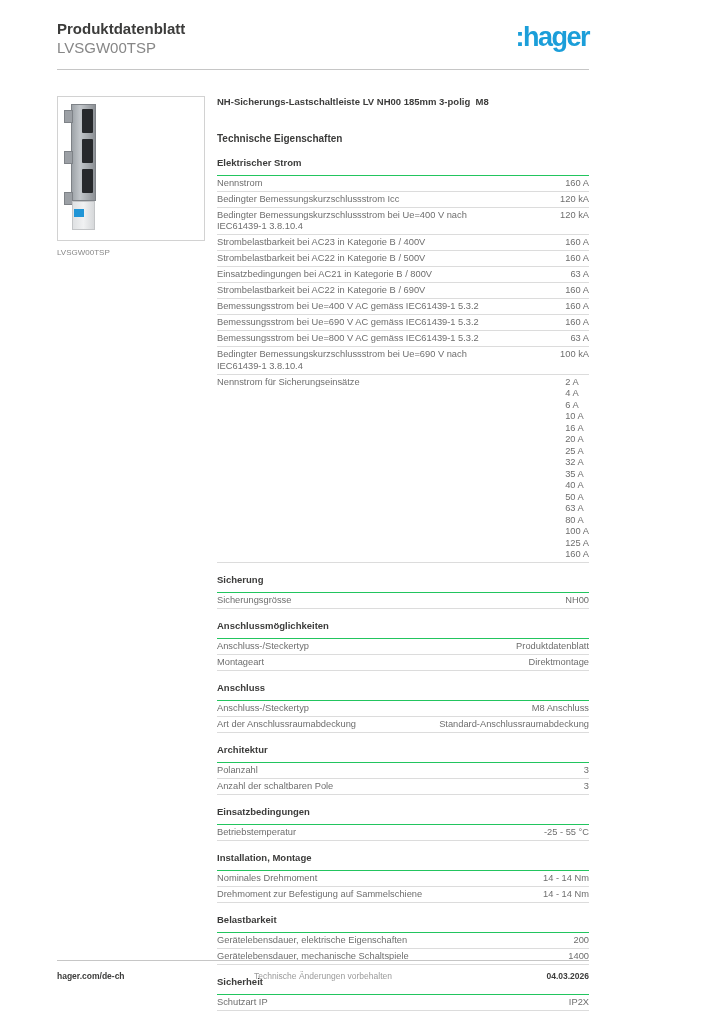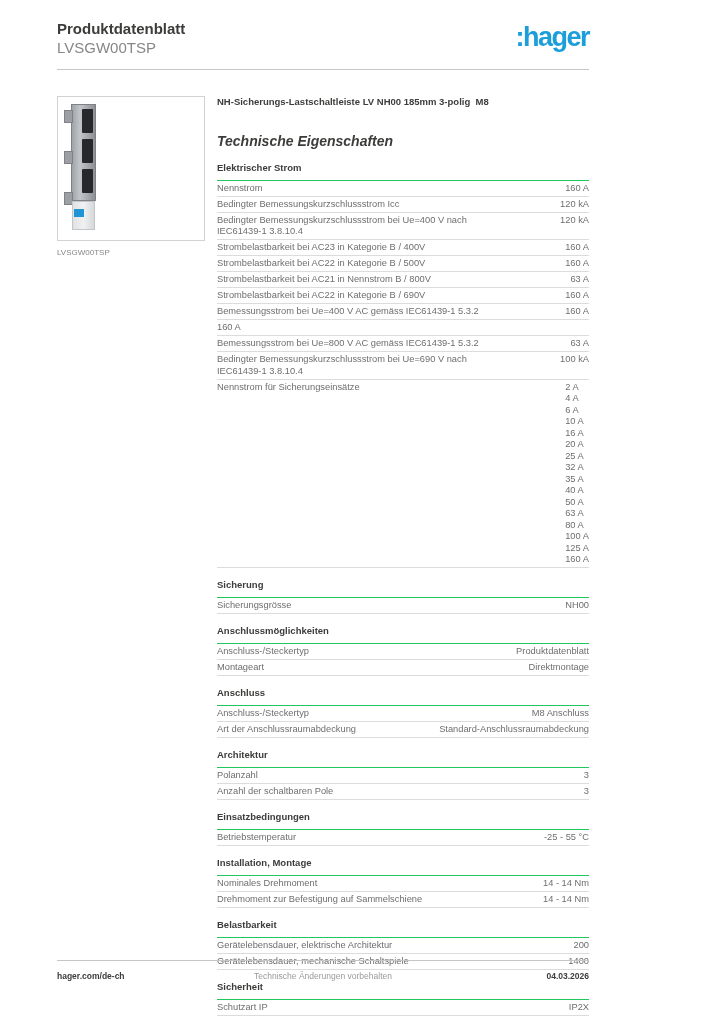--- a/index.html
+++ b/index.html
@@ -34,21 +34,21 @@
   .dev-fuse.f1 { top: 4px; } .dev-fuse.f2 { top: 34px; } .dev-fuse.f3 { top: 64px; }
   .dev-tab { position: absolute; left: 6px; width: 9px; height: 13px; background: #9ca0a5; border: 1px solid #7e8287; }
   .dev-tab.t1 { top: 13px; } .dev-tab.t2 { top: 54px; } .dev-tab.t3 { top: 95px; }
   .dev-bottom { position: absolute; left: 14px; top: 104px; width: 23px; height: 29px;
                 background: linear-gradient(90deg,#dfe1e3 0%,#f0f1f2 50%,#d6d8da 100%);
                 border: 1px solid #c3c5c7; }
   .dev-label { position: absolute; left: 16px; top: 112px; width: 10px; height: 8px; background: #2095d6; }
 
   
   .product-name { font-size: 9.5px; font-weight: bold; color: #3c3c3b; white-space: pre-wrap; line-height: 1.3; }
-  .specs-heading { font-size: 14px; font-weight: bold; color: #3c3c3b; margin-top: 25px; font-style: italic; }
+  .specs-heading { font-size: 10px; font-weight: bold; color: #3c3c3b; margin-top: 25px; }
 
   
   .spec-sections { margin-top: 13px; }
   .spec-section { margin-top: 11px; }
   .spec-section:first-child { margin-top: 0; }
   .section-heading { font-size: 9.5px; font-weight: bold; color: #3c3c3b;
                      padding-bottom: 7px; border-bottom: 1px solid #22c55e; }
   .spec-row { display: flex; justify-content: space-between; align-items: flex-start; gap: 10px;
               font-size: 9.3px; color: #6e6e6e; line-height: 11.5px;
               padding: 2px 0 1.5px; border-bottom: 1px solid #dcdcdc; }
@@ -114,32 +114,33 @@
             </div>
             <div class="spec-row">
               <div class="spec-label">Strombelastbarkeit bei AC23 in Kategorie B / 400V</div>
               <div class="spec-value">160 A</div>
             </div>
             <div class="spec-row">
               <div class="spec-label">Strombelastbarkeit bei AC22 in Kategorie B / 500V</div>
               <div class="spec-value">160 A</div>
             </div>
             <div class="spec-row">
-              <div class="spec-label">Strombelastbarkeit bei AC21 in Nennstrom B / 800V</div>
+              <div class="spec-label">Einsatzbedingungen bei AC21 in Kategorie B / 800V</div>
               <div class="spec-value">63 A</div>
             </div>
             <div class="spec-row">
               <div class="spec-label">Strombelastbarkeit bei AC22 in Kategorie B / 690V</div>
               <div class="spec-value">160 A</div>
             </div>
             <div class="spec-row">
               <div class="spec-label">Bemessungsstrom bei Ue=400 V AC gemäss IEC61439-1 5.3.2</div>
               <div class="spec-value">160 A</div>
             </div>
             <div class="spec-row">
+              <div class="spec-label">Bemessungsstrom bei Ue=690 V AC gemäss IEC61439-1 5.3.2</div>
               <div class="spec-value">160 A</div>
             </div>
             <div class="spec-row">
               <div class="spec-label">Bemessungsstrom bei Ue=800 V AC gemäss IEC61439-1 5.3.2</div>
               <div class="spec-value">63 A</div>
             </div>
             <div class="spec-row">
               <div class="spec-label">Bedingter Bemessungskurzschlussstrom bei Ue=690 V nach<div>IEC61439-1 3.8.10.4</div></div>
               <div class="spec-value">100 kA</div>
             </div>
@@ -219,21 +220,21 @@
               <div class="spec-value">14 - 14 Nm</div>
             </div>
             <div class="spec-row">
               <div class="spec-label">Drehmoment zur Befestigung auf Sammelschiene</div>
               <div class="spec-value">14 - 14 Nm</div>
             </div>
           </section>
           <section class="spec-section">
             <div class="section-heading">Belastbarkeit</div>
             <div class="spec-row">
-              <div class="spec-label">Gerätelebensdauer, elektrische Architektur</div>
+              <div class="spec-label">Gerätelebensdauer, elektrische Eigenschaften</div>
               <div class="spec-value">200</div>
             </div>
             <div class="spec-row">
               <div class="spec-label">Gerätelebensdauer, mechanische Schaltspiele</div>
               <div class="spec-value">1400</div>
             </div>
           </section>
           <section class="spec-section">
             <div class="section-heading">Sicherheit</div>
             <div class="spec-row">

